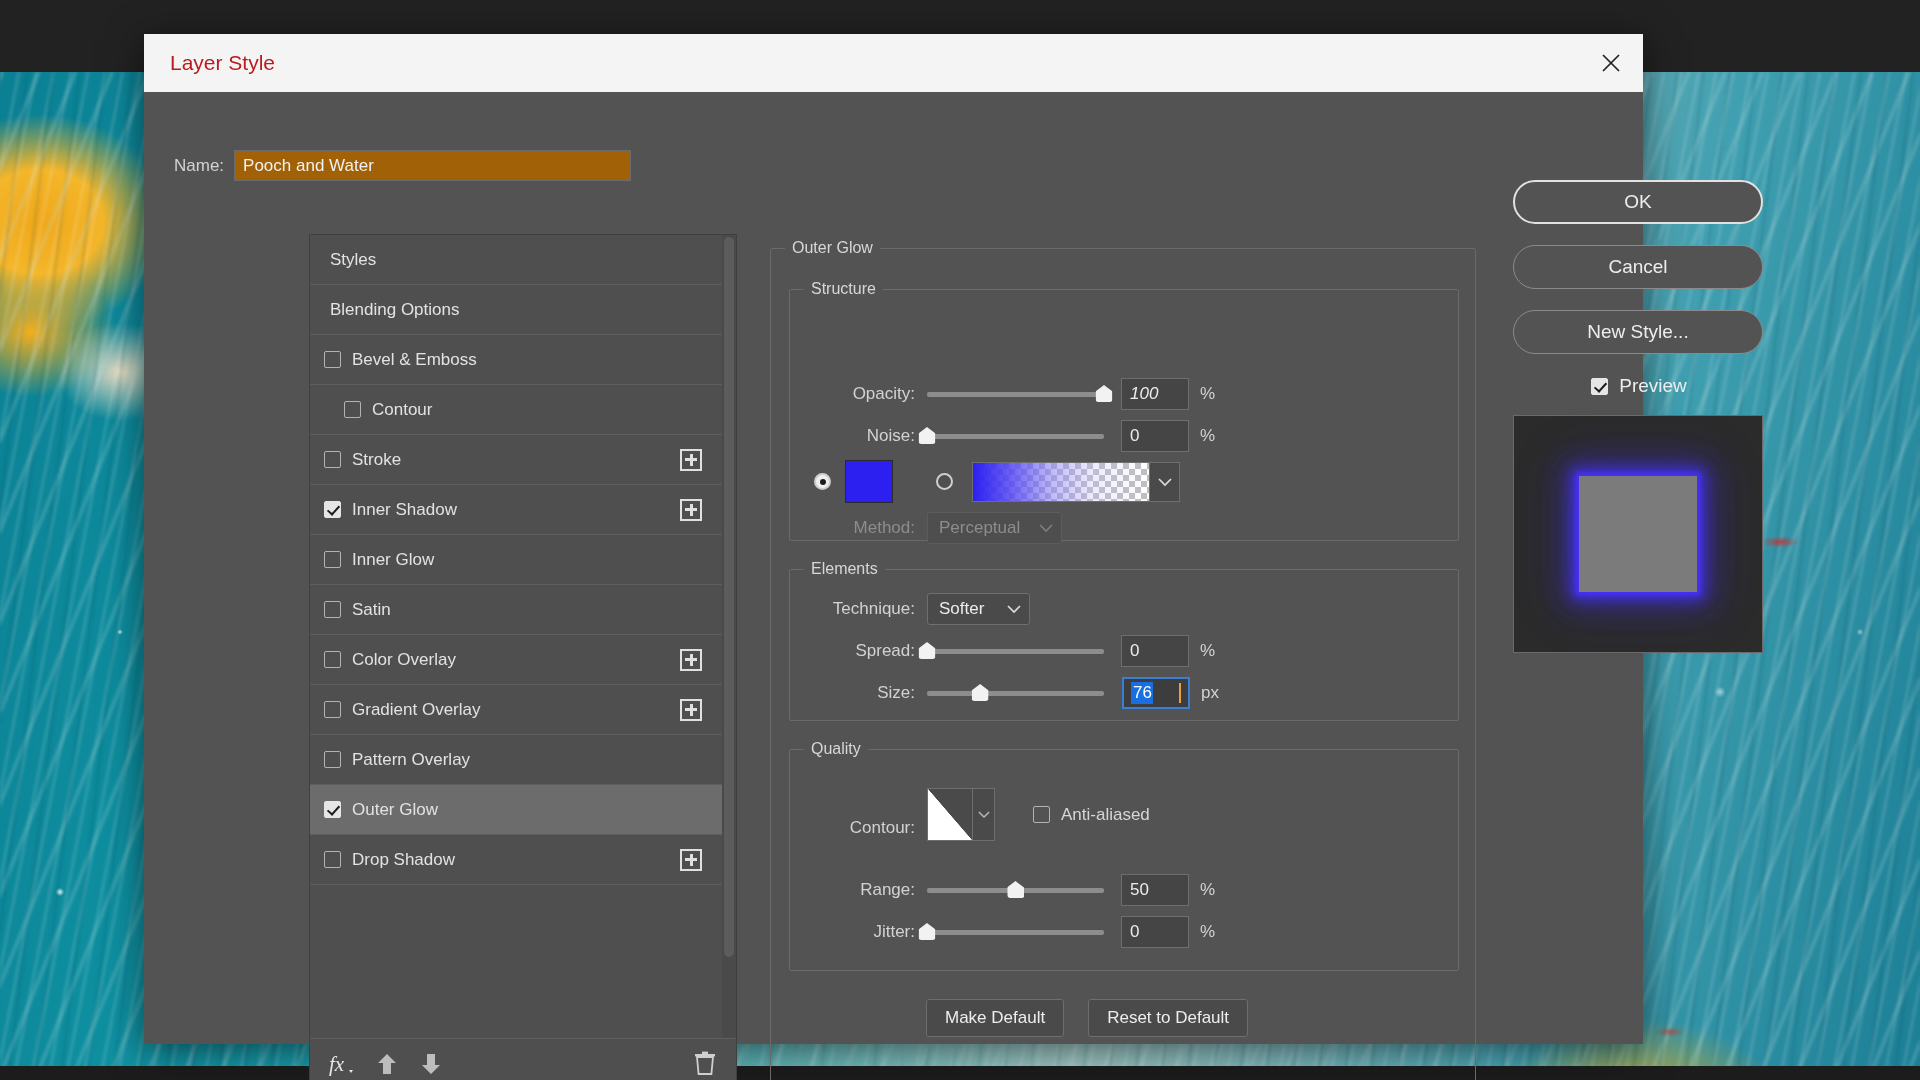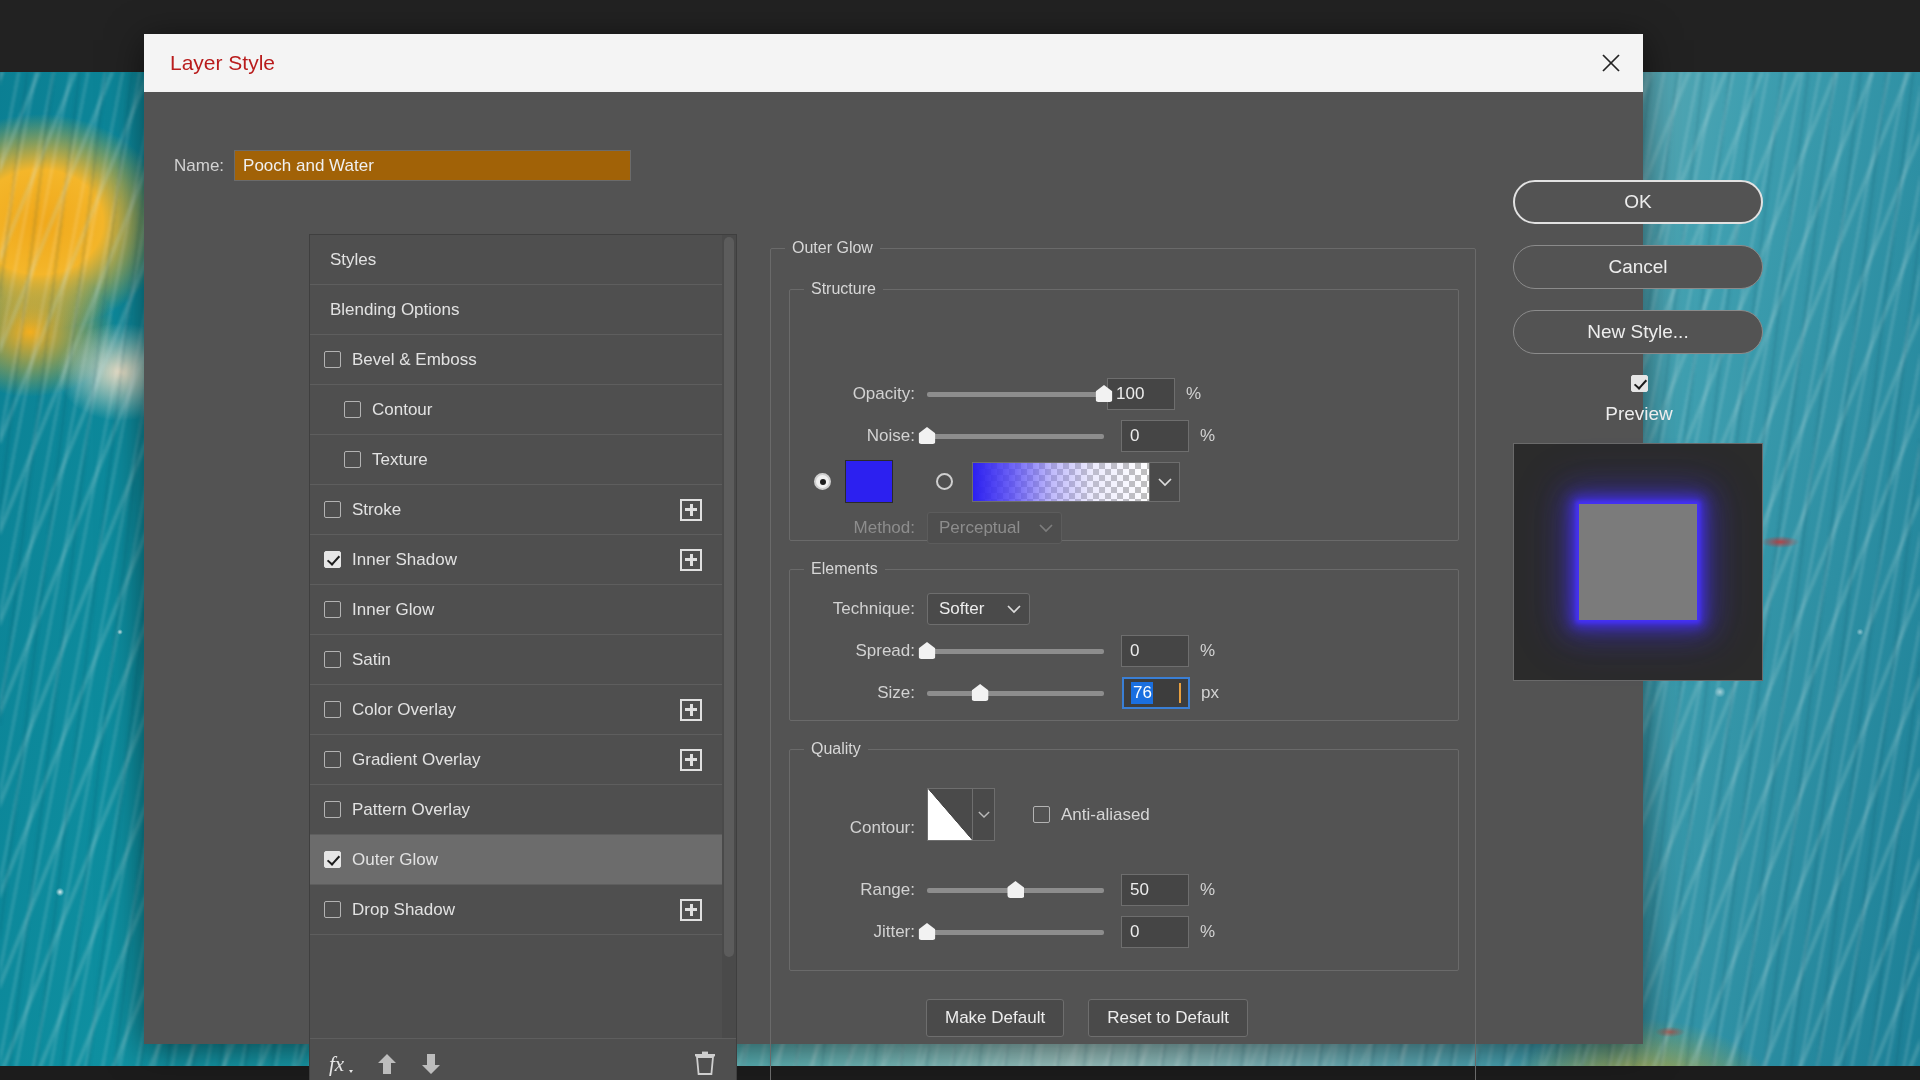--- a/index.html
+++ b/index.html
@@ -234,21 +234,21 @@
   #right-col { position: absolute; left: 1369px; top: 88px; width: 252px; }
   .pill {
     width: 250px; height: 44px; border-radius: 22px; background: #535353;
     border: 1px solid #8b8b8b; color: #ededed; font-size: 19px;
     display: flex; align-items: center; justify-content: center; cursor: pointer;
     margin-bottom: 21px; font-family: "Liberation Sans", sans-serif;
   }
   .pill.primary { border: 2px solid #e2e2e2; }
   #preview-row {
     display: flex; align-items: center; justify-content: center; gap: 11px;
-    margin-top: 2px; margin-bottom: 18px; cursor: pointer; flex-direction: column;
+    margin-top: 2px; margin-bottom: 18px; cursor: pointer;
   }
   #preview-row .lbl { color: #ededed; font-size: 19px; }
   #preview-thumb {
     width: 250px; height: 238px; background: #2b2b2b; border: 1px solid #6a6a6a;
     display: flex; align-items: center; justify-content: center;
   }
   #preview-square {
     width: 118px; height: 116px; background: #7b7b7b;
     box-shadow:
       0 0 4px 3px rgba(70,50,250,0.95),
@@ -293,24 +293,20 @@
             <div class="style-row header-row">
               <span class="label">Blending Options</span>
             </div>
             <div class="style-row">
               <span class="cb"></span>
               <span class="label">Bevel &amp; Emboss</span>
             </div>
             <div class="style-row indent">
               <span class="cb"></span>
               <span class="label">Contour</span>
-            </div>
-            <div class="style-row indent">
-              <span class="cb"></span>
-              <span class="label">Texture</span>
             </div>
             <div class="style-row">
               <span class="cb"></span>
               <span class="label">Stroke</span>
               <span class="plus-icon"></span>
             </div>
             <div class="style-row">
               <span class="cb checked"></span>
               <span class="label">Inner Shadow</span>
               <span class="plus-icon"></span>
@@ -388,21 +384,21 @@
           <div class="fieldset" id="structure-group">
             <span class="legend">Structure</span>
 
 
             <div class="row" style="left:0; top:88px; width:640px;">
               <span class="lab" style="width:125px;">Opacity:</span>
               <div class="slider" style="width:177px; margin-left:12px;">
                 <div class="track"></div>
                 <div class="knob" id="opacity-knob" style="left: 100%;"></div>
               </div>
-              <div class="numbox" style="margin-left:3px;">
+              <div class="numbox" style="margin-left:17px;font-style:italic;">
                 <span>100</span>
               </div>
               <span class="unit">%</span>
             </div>
 
             <div class="row" style="left:0; top:130px; width:640px;">
               <span class="lab" style="width:125px;">Noise:</span>
               <div class="slider" style="width:177px; margin-left:12px;">
                 <div class="track"></div>
                 <div class="knob" id="noise-knob" style="left: 0%;"></div>

